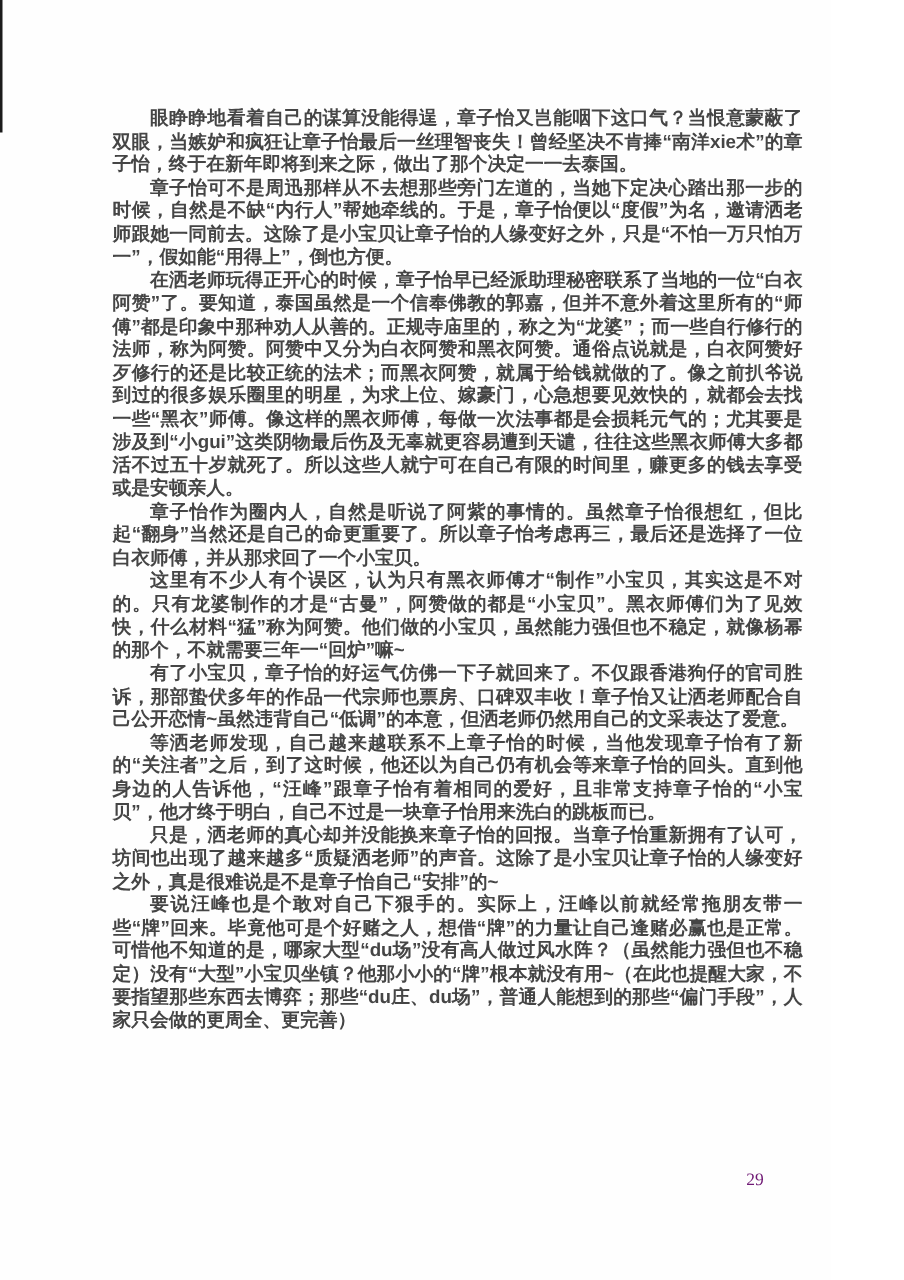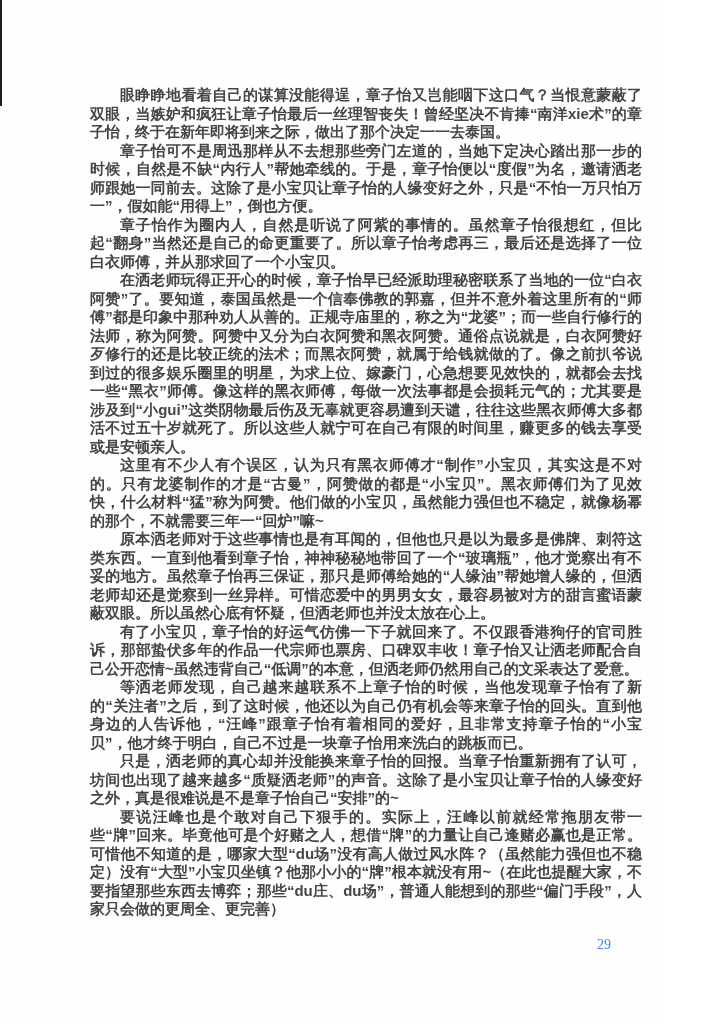--- a/index.html
+++ b/index.html
@@ -41,37 +41,36 @@
     text-indent: 2em;
     word-break: break-all;
   }
   .page-number {
     position: absolute;
     left: 597px;
     top: 937px;
     width: 30px;
     font-family: "Liberation Serif", serif;
     font-size: 14px;
-    color: #3b82f6;
+    color: #701a75;
     text-align: left;
   }
 </style>
 </head>
 <body>
 
 <div class="page">
   <div class="scan-edge"></div>
 
   <div class="text-block">
     <p>眼睁睁地看着自己的谋算没能得逞，章子怡又岂能咽下这口气？当恨意蒙蔽了双眼，当嫉妒和疯狂让章子怡最后一丝理智丧失！曾经坚决不肯捧“南洋xie术”的章子怡，终于在新年即将到来之际，做出了那个决定一一去泰国。</p>
     <p>章子怡可不是周迅那样从不去想那些旁门左道的，当她下定决心踏出那一步的时候，自然是不缺“内行人”帮她牵线的。于是，章子怡便以“度假”为名，邀请洒老师跟她一同前去。这除了是小宝贝让章子怡的人缘变好之外，只是“不怕一万只怕万一”，假如能“用得上”，倒也方便。</p>
+    <p>在洒老师玩得正开心的时候，章子怡早已经派助理秘密联系了当地的一位“白衣阿赞”了。要知道，泰国虽然是一个信奉佛教的郭嘉，但并不意外着这里所有的“师傅”都是印象中那种劝人从善的。正规寺庙里的，称之为“龙婆”；而一些自行修行的法师，称为阿赞。阿赞中又分为白衣阿赞和黑衣阿赞。通俗点说就是，白衣阿赞好歹修行的还是比较正统的法术；而黑衣阿赞，就属于给钱就做的了。像之前扒爷说到过的很多娱乐圈里的明星，为求上位、嫁豪门，心急想要见效快的，就都会去找一些“黑衣”师傅。像这样的黑衣师傅，每做一次法事都是会损耗元气的；尤其要是涉及到“小gui”这类阴物最后伤及无辜就更容易遭到天谴，往往这些黑衣师傅大多都活不过五十岁就死了。所以这些人就宁可在自己有限的时间里，赚更多的钱去享受或是安顿亲人。</p>
     <p>章子怡作为圈内人，自然是听说了阿紫的事情的。虽然章子怡很想红，但比起“翻身”当然还是自己的命更重要了。所以章子怡考虑再三，最后还是选择了一位白衣师傅，并从那求回了一个小宝贝。</p>
-    <p>在洒老师玩得正开心的时候，章子怡早已经派助理秘密联系了当地的一位“白衣阿赞”了。要知道，泰国虽然是一个信奉佛教的郭嘉，但并不意外着这里所有的“师傅”都是印象中那种劝人从善的。正规寺庙里的，称之为“龙婆”；而一些自行修行的法师，称为阿赞。阿赞中又分为白衣阿赞和黑衣阿赞。通俗点说就是，白衣阿赞好歹修行的还是比较正统的法术；而黑衣阿赞，就属于给钱就做的了。像之前扒爷说到过的很多娱乐圈里的明星，为求上位、嫁豪门，心急想要见效快的，就都会去找一些“黑衣”师傅。像这样的黑衣师傅，每做一次法事都是会损耗元气的；尤其要是涉及到“小gui”这类阴物最后伤及无辜就更容易遭到天谴，往往这些黑衣师傅大多都活不过五十岁就死了。所以这些人就宁可在自己有限的时间里，赚更多的钱去享受或是安顿亲人。</p>
     <p>这里有不少人有个误区，认为只有黑衣师傅才“制作”小宝贝，其实这是不对的。只有龙婆制作的才是“古曼”，阿赞做的都是“小宝贝”。黑衣师傅们为了见效快，什么材料“猛”称为阿赞。他们做的小宝贝，虽然能力强但也不稳定，就像杨幂的那个，不就需要三年一“回炉”嘛~</p>
-    <p>原本洒老师对于这些事情也是有耳闻的，但他也只是以为最多是佛牌、刺符这类东西。一直到他看到章子怡，神神秘秘地带回了一个“玻璃瓶”，他才觉察出有不妥的地方。虽然章子怡再三保证，那只是师傅给她的“人缘油”帮她增人缘的，但洒老师却还是觉察到一丝异样。可惜恋爱中的男男女女，最容易被对方的甜言蜜语蒙蔽双眼。所以虽然心底有怀疑，但洒老师也并没太放在心上。</p>
     <p>有了小宝贝，章子怡的好运气仿佛一下子就回来了。不仅跟香港狗仔的官司胜诉，那部蛰伏多年的作品一代宗师也票房、口碑双丰收！章子怡又让洒老师配合自己公开恋情~虽然违背自己“低调”的本意，但洒老师仍然用自己的文采表达了爱意。</p>
     <p>等洒老师发现，自己越来越联系不上章子怡的时候，当他发现章子怡有了新的“关注者”之后，到了这时候，他还以为自己仍有机会等来章子怡的回头。直到他身边的人告诉他，“汪峰”跟章子怡有着相同的爱好，且非常支持章子怡的“小宝贝”，他才终于明白，自己不过是一块章子怡用来洗白的跳板而已。</p>
     <p>只是，洒老师的真心却并没能换来章子怡的回报。当章子怡重新拥有了认可，坊间也出现了越来越多“质疑洒老师”的声音。这除了是小宝贝让章子怡的人缘变好之外，真是很难说是不是章子怡自己“安排”的~</p>
     <p>要说汪峰也是个敢对自己下狠手的。实际上，汪峰以前就经常拖朋友带一些“牌”回来。毕竟他可是个好赌之人，想借“牌”的力量让自己逢赌必赢也是正常。可惜他不知道的是，哪家大型“du场”没有高人做过风水阵？（虽然能力强但也不稳定）没有“大型”小宝贝坐镇？他那小小的“牌”根本就没有用~（在此也提醒大家，不要指望那些东西去博弈；那些“du庄、du场”，普通人能想到的那些“偏门手段”，人家只会做的更周全、更完善）</p>
   </div>
 
   <div class="page-number">29</div>
 </div>
 
 </body></html>

